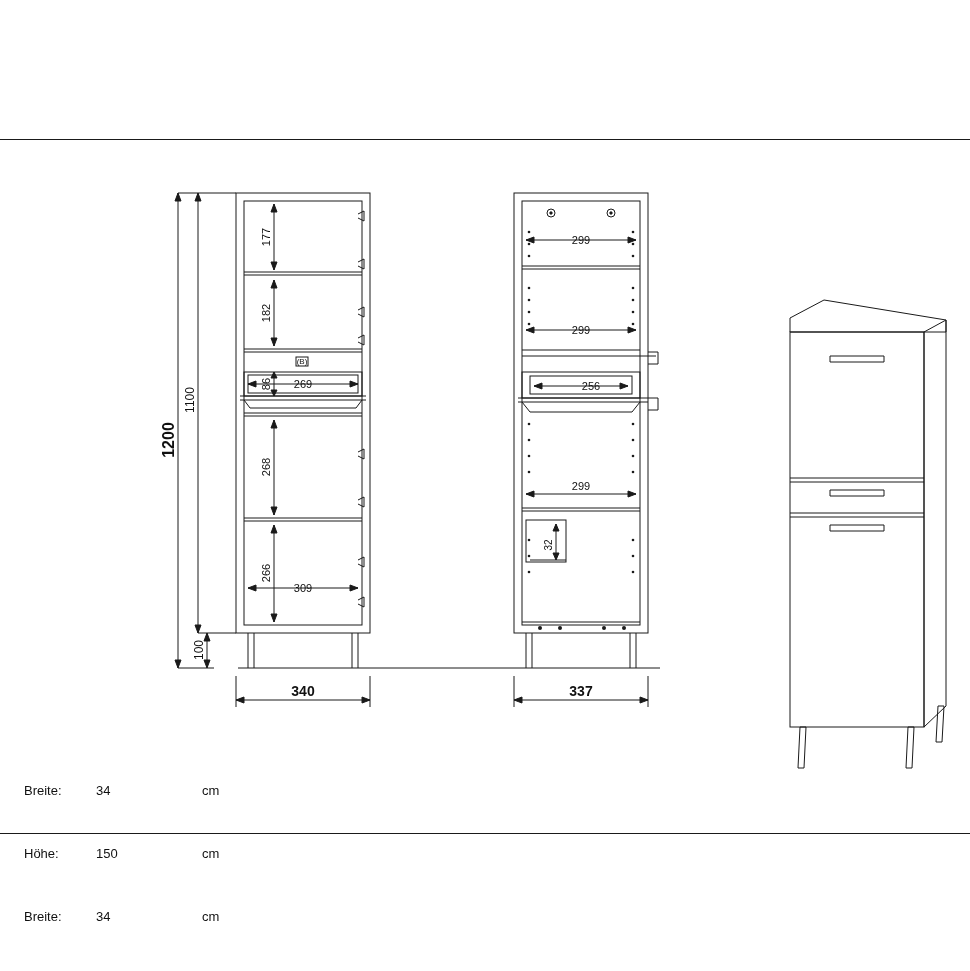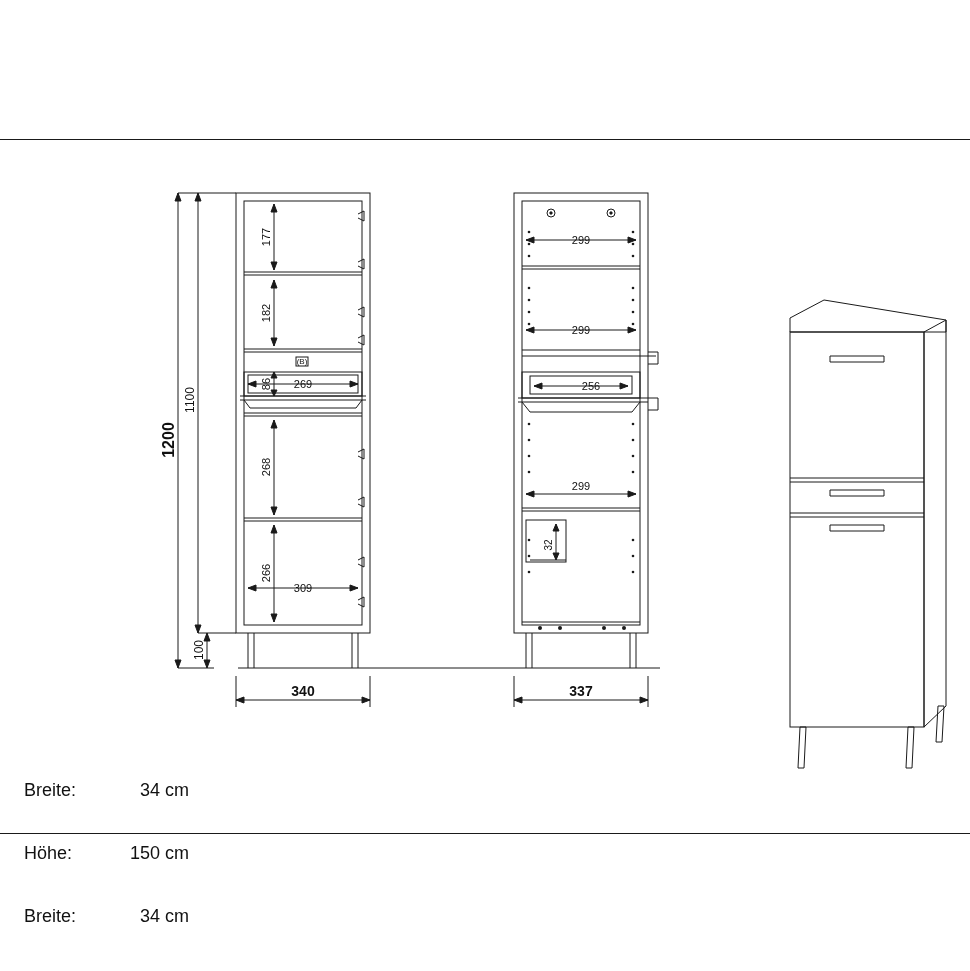--- a/index.html
+++ b/index.html
@@ -22,40 +22,41 @@
   }
   .hline {
     position: absolute;
     background: #1a1a1a;
     height: 1px;
   }
   .spec-block {
     position: absolute;
     left: 24px;
     top: 738px;
-    font-size: 18px;
+    font-size: 13px;
     color: #111;
     line-height: 21px;
     white-space: pre;
   }
   .spec-row {
     display: flex;
   }
   .spec-label {
     width: 72px;
     display: inline-block;
   }
   .spec-value {
     display: inline-block;
     width: 64px;
-    text-align: right;
+    text-align: left;
   }
   .spec-unit {
     display: inline-block;
     padding-left: 5px;
+    margin-left: 37px;
   }
   svg { display: block; }
   text {
     font-family: "Liberation Sans", sans-serif;
     fill: #111;
   }
 </style>
 </head>
 <body>
 

